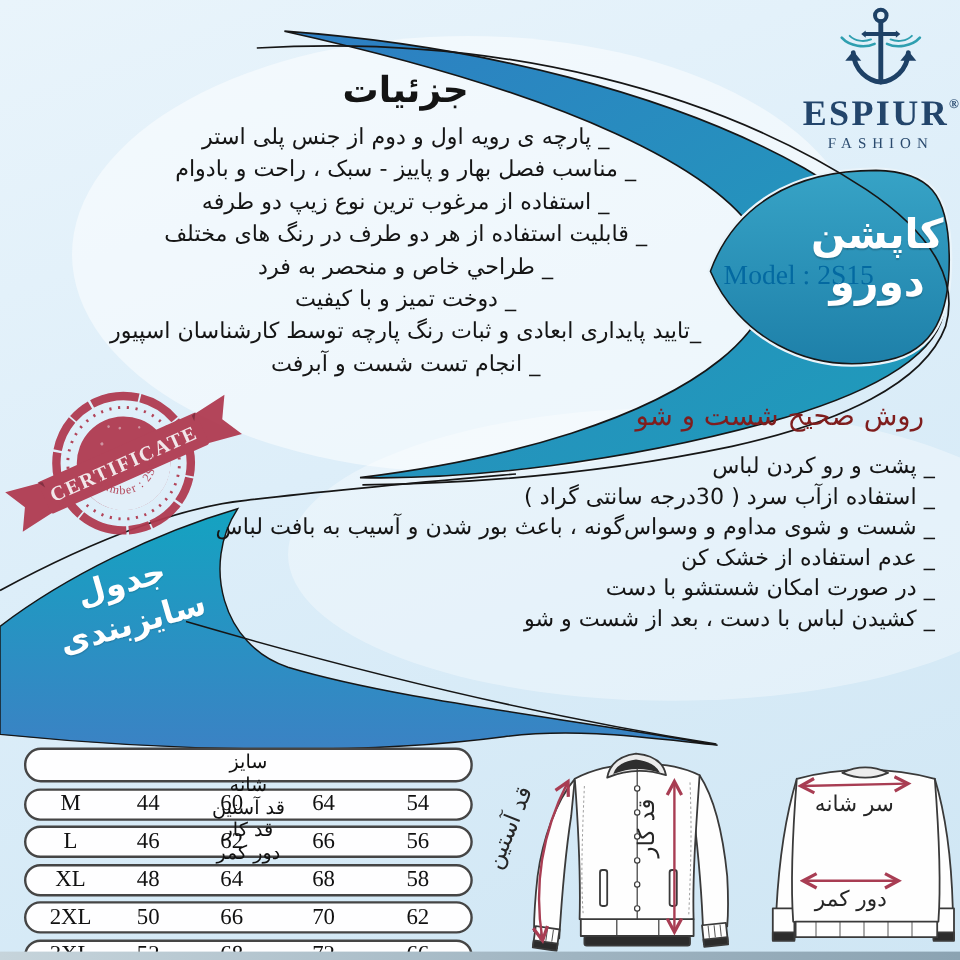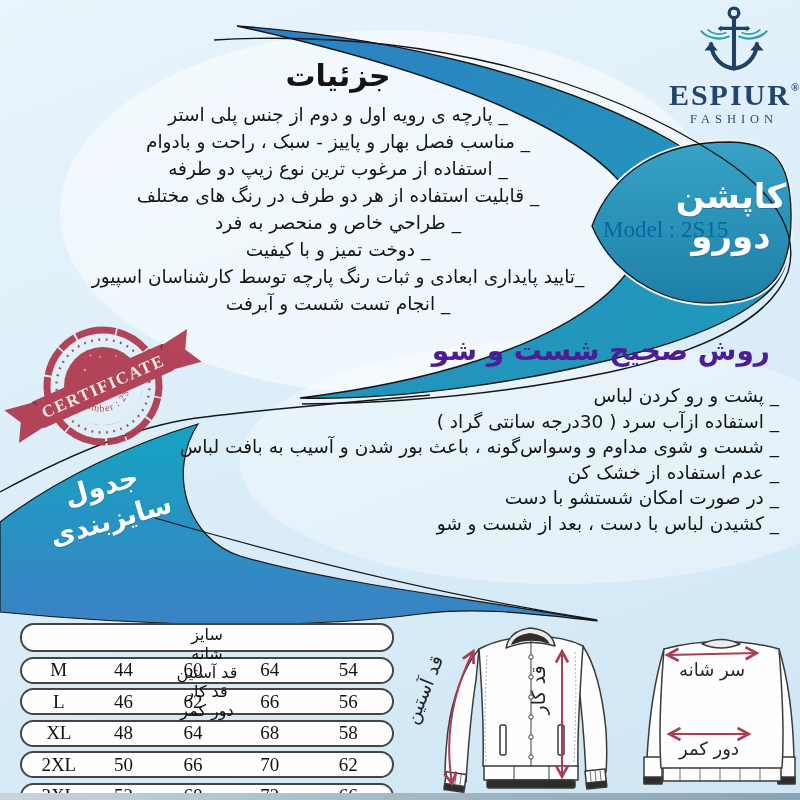--- a/index.html
+++ b/index.html
@@ -23,21 +23,21 @@
   .pmodel{left:603px;top:217px;width:188px;color:#0369a1;
           font-family:"Liberation Serif",serif;font-size:23px;}
 
   
   .details{left:24px;top:58px;width:628px;direction:rtl;text-align:center;}
   .details h1{margin:0 0 8px 0;font-size:30px;font-weight:bold;color:#141414;}
   .details .it{font-size:18.5px;line-height:27px;white-space:nowrap;}
 
   
   .wash{right:12px;top:334px;width:620px;direction:rtl;text-align:right;}
-  .wash h1{margin:0 18px 16px 0;font-size:28px;font-weight:bold;color:#4c1d95;}
+  .wash h1{margin:0 18px 16px 0;font-size:23px;font-weight:normal;color:#7f1d1d;}
   .wash .it{font-size:18.5px;line-height:25.5px;white-space:nowrap;margin-right:9px;}
 
   
   .sizelabel{left:25px;top:468px;width:162px;text-align:center;color:#fff;
              font-size:27px;font-weight:bold;line-height:1.3;direction:rtl;
              transform:rotate(-16deg);text-shadow:0 1px 1px rgba(0,0,0,.15);}
 
   
   .tbl{left:20px;top:623px;width:374px;}
   .pill{display:flex;align-items:center;height:23px;border:2px solid #454545;

